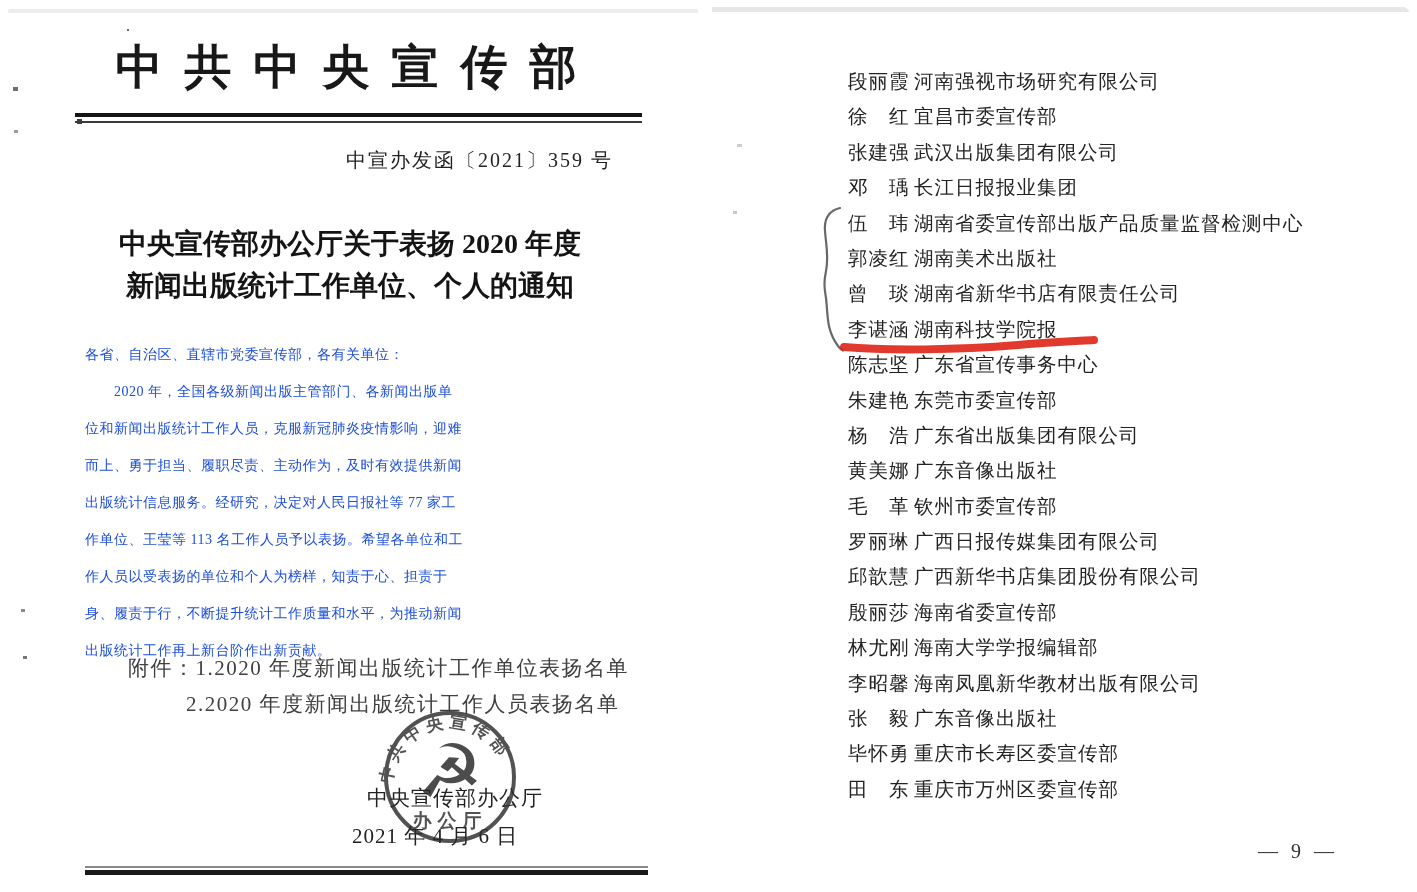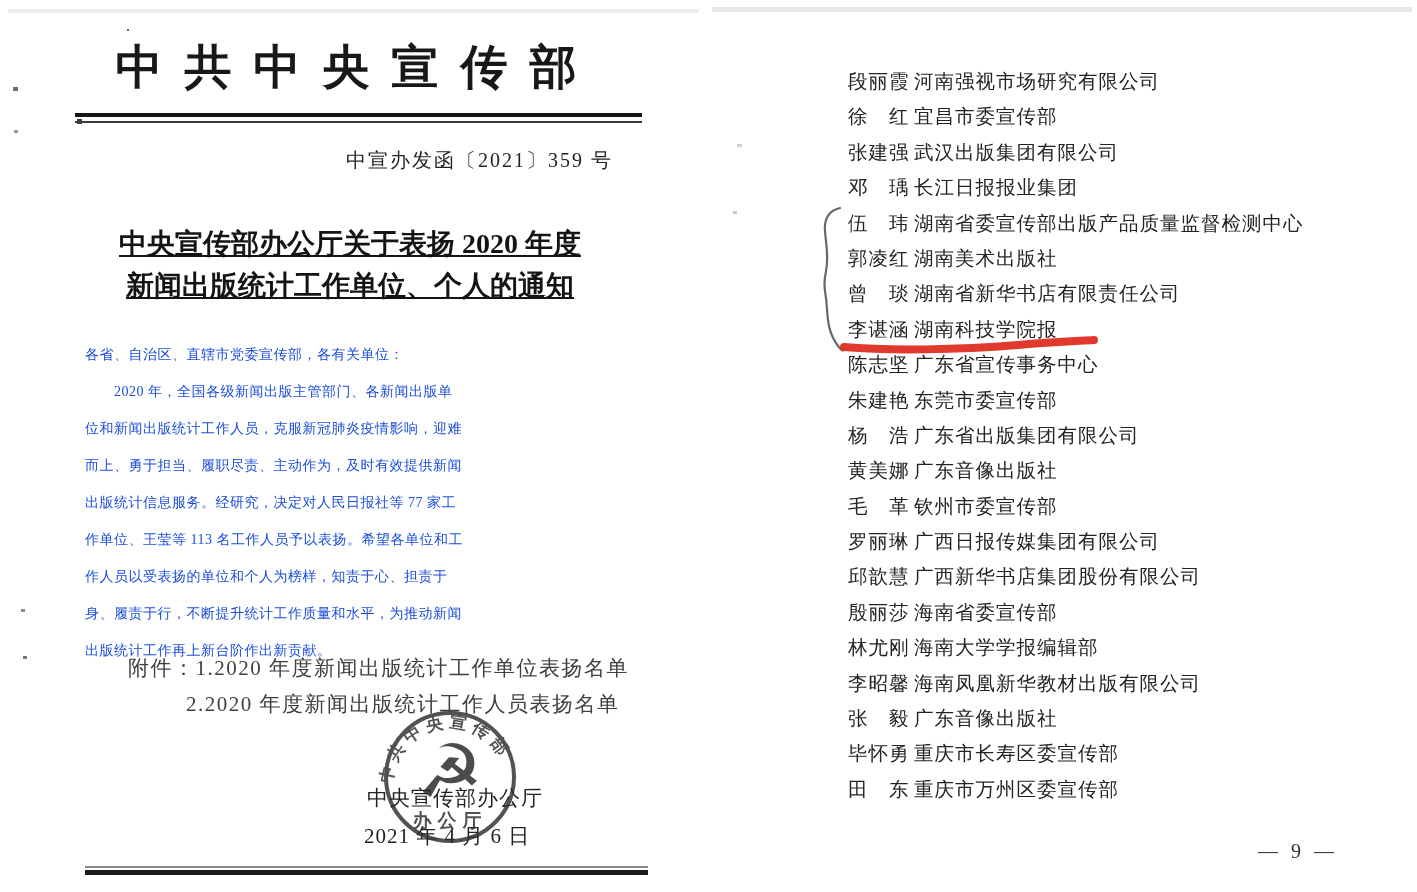--- a/index.html
+++ b/index.html
@@ -1,38 +1,38 @@
 <!DOCTYPE html>
 <html><head>
 <meta charset="utf-8">
 <style>
   html,body{margin:0;padding:0;background:#ffffff;}
   #canvas{
     position:relative;width:1417px;height:892px;background:#ffffff;overflow:hidden;
-    font-family:"Liberation Serif","DejaVu Serif",serif;color:#1e1e1e;
+    font-family:"Liberation Serif","DejaVu Serif",serif;color:#1e1e1e;border-radius:32px;
   }
   .abs{position:absolute;}
 
   
   #letterhead{
     left:0;top:36px;width:700px;text-align:center;
     font-size:47px;font-weight:700;letter-spacing:22px;padding-left:14px;box-sizing:border-box;
     color:#181818;white-space:nowrap;
   }
   #rule-top-thick{left:75px;top:113px;width:567px;height:4px;background:#151515;}
   #rule-top-thin{left:75px;top:121px;width:567px;height:2px;background:#3a3a3a;}
   #doc-number{left:0;top:147px;width:613px;text-align:right;font-size:20px;letter-spacing:2px;color:#222;white-space:nowrap;}
   #doc-title{left:0;top:223px;width:700px;text-align:center;font-weight:700;font-size:28px;line-height:42px;color:#141414;}
-  #doc-title div{white-space:nowrap;text-decoration:underline;}
+  #doc-title div{white-space:nowrap;}
   #body-block{left:85px;top:336px;width:575px;font-size:14px;line-height:37px;color:#1d4ed8;}
   .body-line{white-space:nowrap;letter-spacing:0.5px;}
   #attach-block{left:128px;top:650px;font-size:21px;line-height:36px;letter-spacing:1.5px;color:#404040;}
   #attach-line2{padding-left:58px;}
   #signer{left:330px;top:784px;width:250px;text-align:center;font-size:21px;letter-spacing:1px;color:#222;white-space:nowrap;}
-  #sign-date{left:322px;top:822px;width:250px;text-align:center;font-size:21px;letter-spacing:1px;color:#222;white-space:nowrap;}
+  #sign-date{left:310px;top:822px;width:250px;text-align:center;font-size:21px;letter-spacing:1px;color:#222;white-space:nowrap;}
   #seal{left:377px;top:705px;}
   #rule-bottom-thin{left:85px;top:866px;width:563px;height:2px;background:#8a8a8a;}
   #rule-bottom-thick{left:85px;top:870px;width:563px;height:4.5px;background:#1b1b1b;}
 
   
   #entries-list{left:848px;top:64px;font-size:19.5px;color:#232323;}
   .entry-row{height:35.4px;line-height:35.4px;white-space:nowrap;}
   .entry-name{display:inline-block;width:66px;letter-spacing:1px;}
   .entry-org{margin-left:0;letter-spacing:1px;}
   #brace{left:814px;top:205px;}

